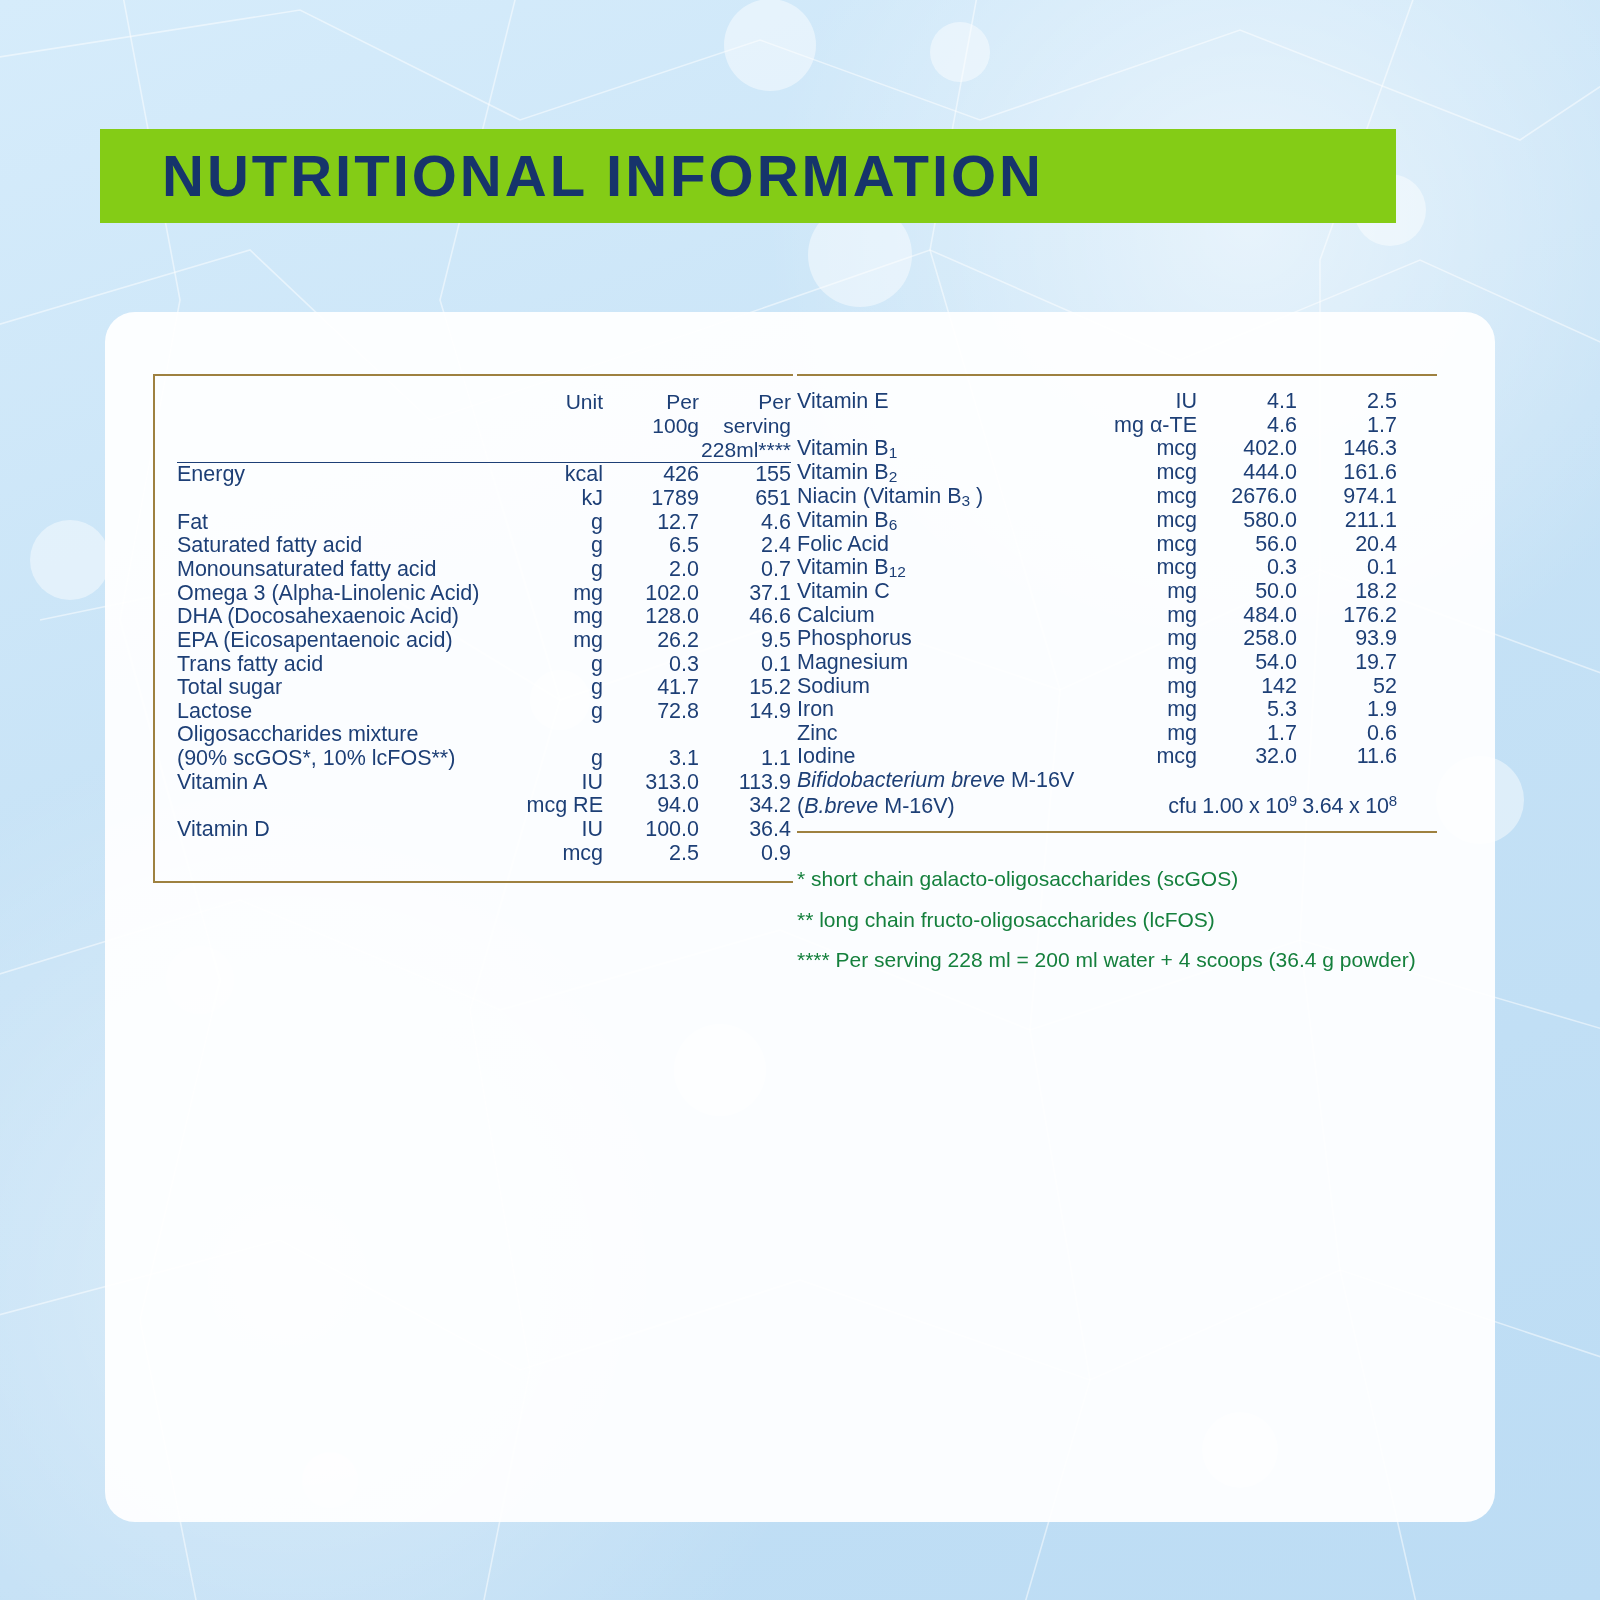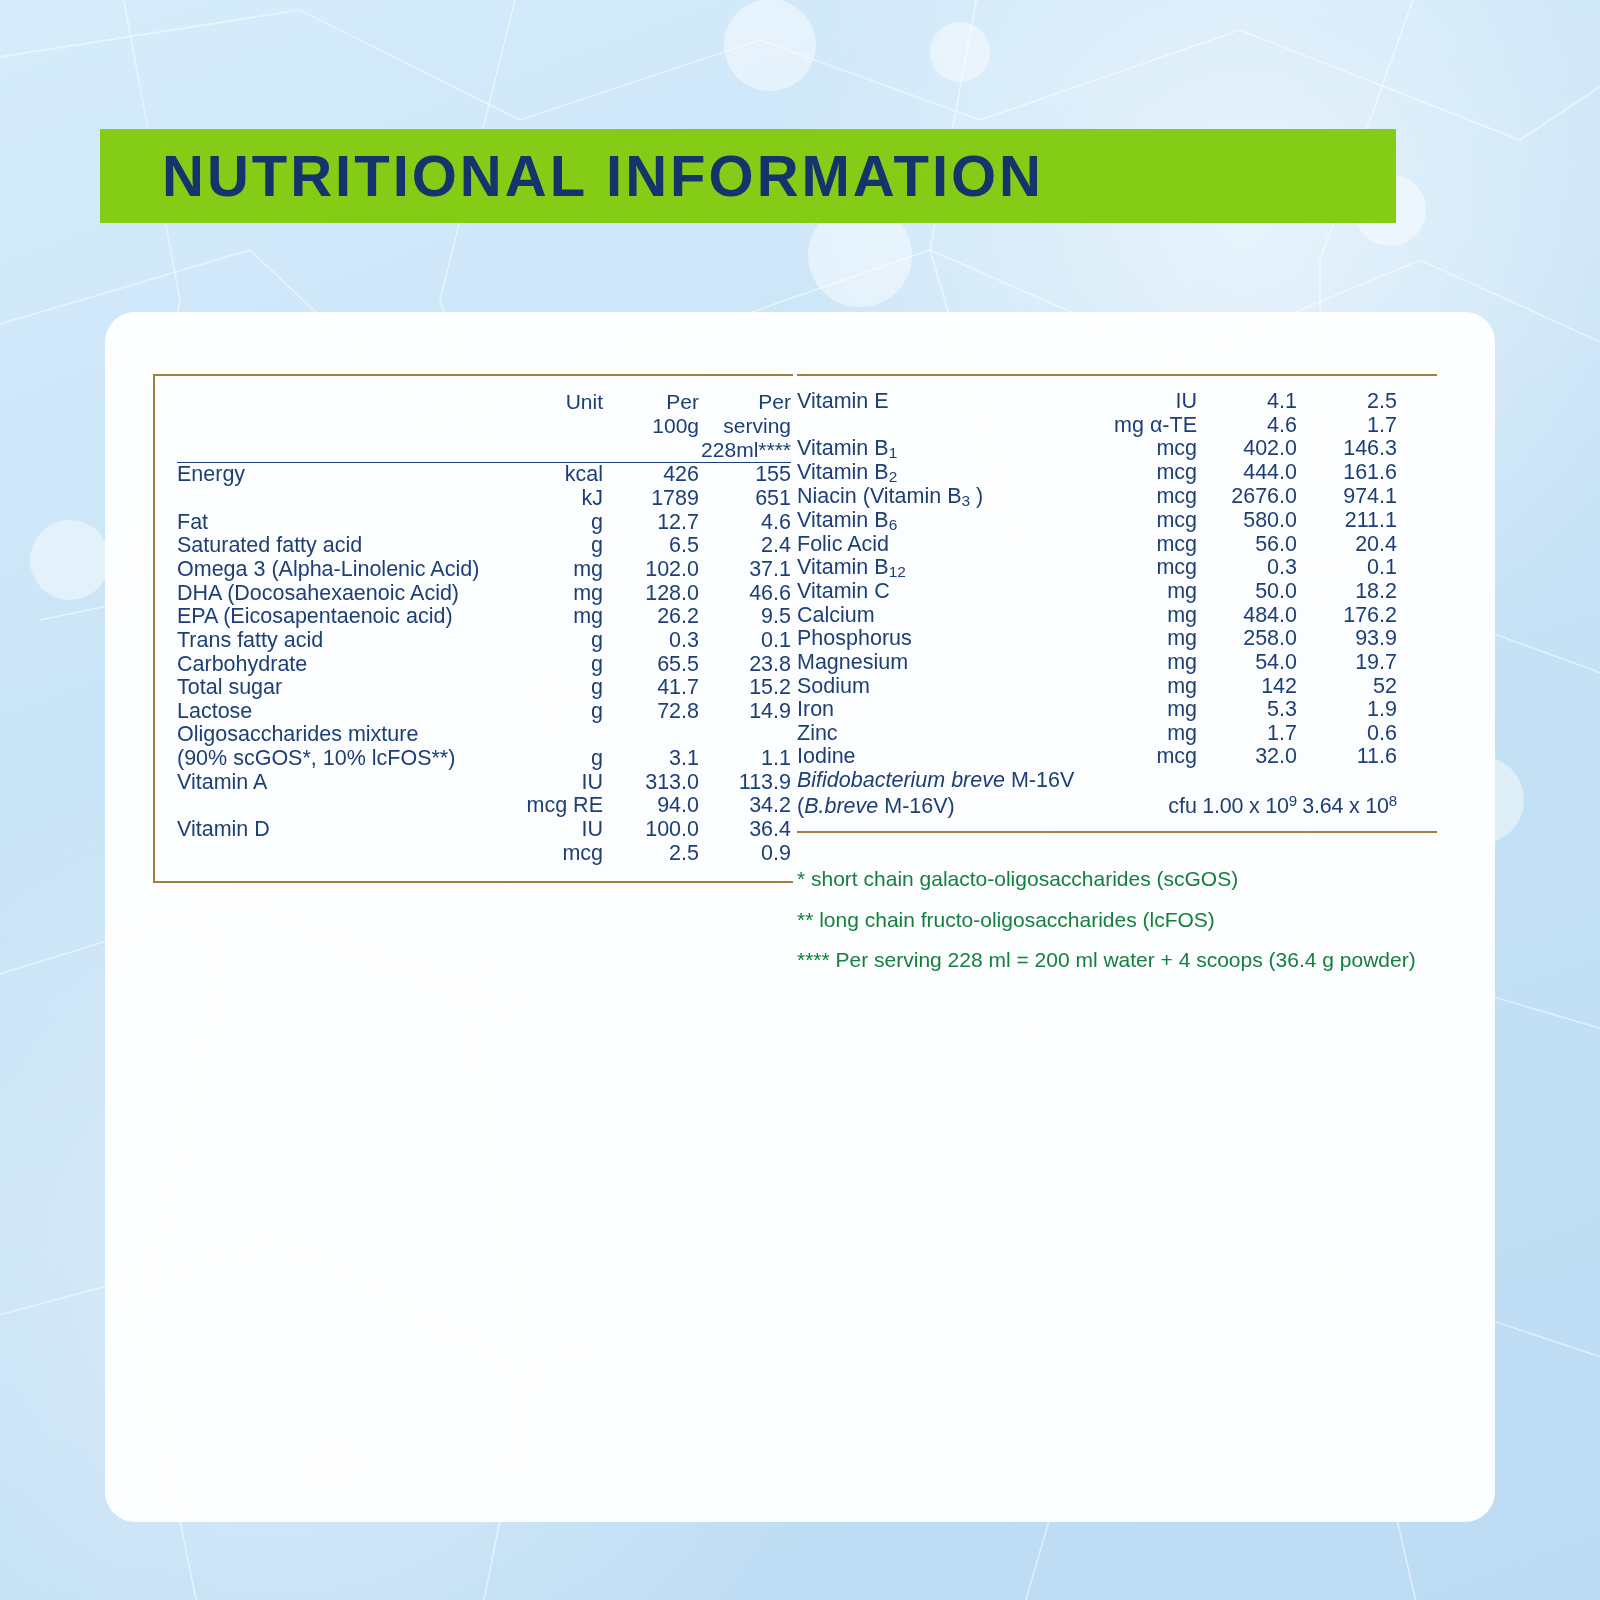--- a/index.html
+++ b/index.html
@@ -237,20 +237,26 @@
             <td class="v100">12.7</td>
             <td class="vsrv">4.6</td>
           </tr>
           <tr class="rowline">
             <td class="name ind1">Saturated fatty acid</td>
             <td class="unit">g</td>
             <td class="v100">6.5</td>
             <td class="vsrv">2.4</td>
           </tr>
           <tr class="rowline">
+            <td class="name ind1">Monounsaturated fatty acid</td>
+            <td class="unit">g</td>
+            <td class="v100">2.0</td>
+            <td class="vsrv">0.7</td>
+          </tr>
+          <tr class="rowline">
             <td class="name ind2">Omega 3 (Alpha-Linolenic Acid)</td>
             <td class="unit">mg</td>
             <td class="v100">102.0</td>
             <td class="vsrv">37.1</td>
           </tr>
           <tr class="rowline">
             <td class="name ind2">DHA (Docosahexaenoic Acid)</td>
             <td class="unit">mg</td>
             <td class="v100">128.0</td>
             <td class="vsrv">46.6</td>
@@ -259,26 +265,20 @@
             <td class="name ind2">EPA (Eicosapentaenoic acid)</td>
             <td class="unit">mg</td>
             <td class="v100">26.2</td>
             <td class="vsrv">9.5</td>
           </tr>
           <tr class="rowline">
             <td class="name ind1">Trans fatty acid</td>
             <td class="unit">g</td>
             <td class="v100">0.3</td>
             <td class="vsrv">0.1</td>
-          </tr>
-          <tr class="rowline">
-            <td class="name">Carbohydrate</td>
-            <td class="unit">g</td>
-            <td class="v100">65.5</td>
-            <td class="vsrv">23.8</td>
           </tr>
           <tr class="rowline">
             <td class="name ind1">Total sugar</td>
             <td class="unit">g</td>
             <td class="v100">41.7</td>
             <td class="vsrv">15.2</td>
           </tr>
           <tr class="rowline">
             <td class="name ind2">Lactose</td>
             <td class="unit">g</td>

